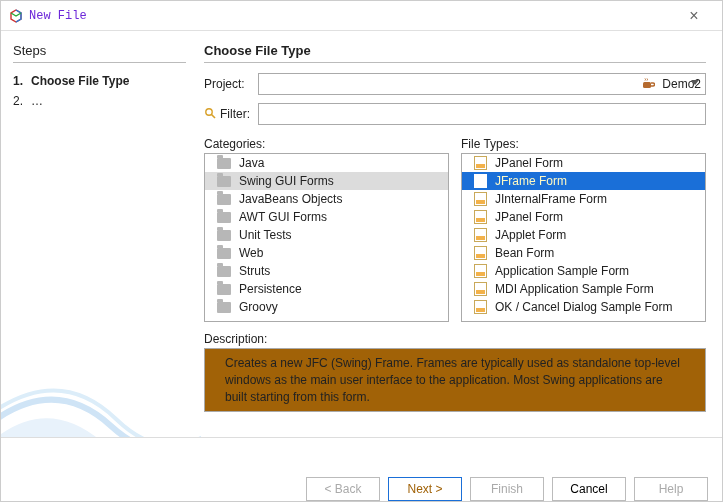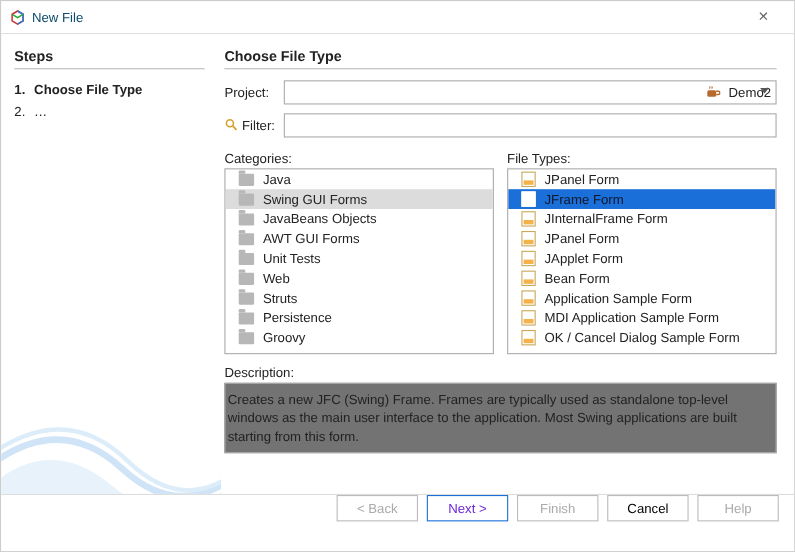--- a/index.html
+++ b/index.html
@@ -16,38 +16,38 @@
   }
   
   .titlebar {
     height: 30px;
     display: flex;
     align-items: center;
     padding: 0 8px;
     border-bottom: 1px solid #e0e0e0;
   }
   .titlebar .appicon svg { display: block; }
-  .titlebar .title { margin-left: 6px; color: #0c4a6e; font-size: 12px; }
+  .titlebar .title { margin-left: 6px; color: #6d28d9; font-size: 12px; font-family: Liberation Mono, monospace; }
   .titlebar .spacer { flex: 1; }
   .titlebar .close { width: 40px; text-align: center; color: #666; font-size: 16px; cursor: pointer; }
 
   
   .content {
     display: flex;
     height: 420px;
   }
 
   
   .steps-panel {
     width: 195px;
     padding: 12px 10px 10px 12px;
     position: relative;
   }
   .steps-heading {
-    font-weight: bold;
+    font-weight: normal;
     font-size: 13px;
     border-bottom: 1px solid #bbb;
     padding-bottom: 4px;
     margin-bottom: 8px;
   }
   .steps-list { list-style: none; }
   .steps-list li { padding: 3px 0; font-size: 12px; }
   .steps-list li .num { display: inline-block; width: 18px; }
   .steps-list li.current { font-weight: bold; }
   
@@ -152,70 +152,70 @@
   .listbox .item .fileicon::after {
     content: "";
     position: absolute;
     bottom: 1px; left: 1px; right: 1px;
     height: 4px;
     background: #f3b24a;
   }
   .listbox .item.sel { background: #dcdcdc; }
   .listbox .item.hl {
     background: #1a6fd8;
-    color: #0f172a;
+    color: #fef9c3;
   }
   .listbox .item.hl .fileicon { border-color:#fff; }
   .listbox .item.hl .fileicon::after { background:#fff; }
 
   
   .listbox::-webkit-scrollbar { width: 14px; }
   .listbox::-webkit-scrollbar-track { background: #f1f1f1; }
   .listbox::-webkit-scrollbar-thumb { background: #c8c8c8; }
 
   .desc-label { margin-top: 10px; margin-bottom: 2px; }
   .desc-box {
     border: 1px solid #aaa;
-    background: #737373;
-    padding: 6px 2px;
+    background: #a16207;
+    padding: 6px 20px;
     font-size: 12px;
     line-height: 1.4;
     height: 64px;
     overflow: hidden;
   }
 
   
   .button-row {
     position: absolute;
     bottom: 0; left: 0; right: 0;
-    height: 52px;
+    height: 64px;
     border-top: 1px solid #ddd;
     display: flex;
-    align-items: flex-start;
+    align-items: flex-end;
     justify-content: flex-end;
     gap: 8px;
     padding: 0 14px;
     background: #fff;
   }
   .btn {
     min-width: 74px;
     height: 24px;
     border: 1px solid #bbb;
     background: #fff;
     font-size: 12px;
     cursor: pointer;
     padding: 0 10px;
   }
   .btn:disabled, .btn.disabled {
     color: #aaa;
     cursor: default;
   }
   .btn.primary {
     border: 1.5px solid #1a6fd8;
-    color: #6d28d9;
+    color: #a16207;
   }
 </style>
 </head>
 <body>
 
 <div class="titlebar">
   <span class="appicon">
     <svg width="14" height="14" viewBox="0 0 14 14">
       <path d="M7 1 L12 4 L12 10 L7 13 L2 10 L2 4 Z" fill="none" stroke="#d03030" stroke-width="1.4"></path>
       <path d="M7 1 L12 4 L12 10 L7 13" fill="none" stroke="#2a7bd6" stroke-width="1.4"></path>

